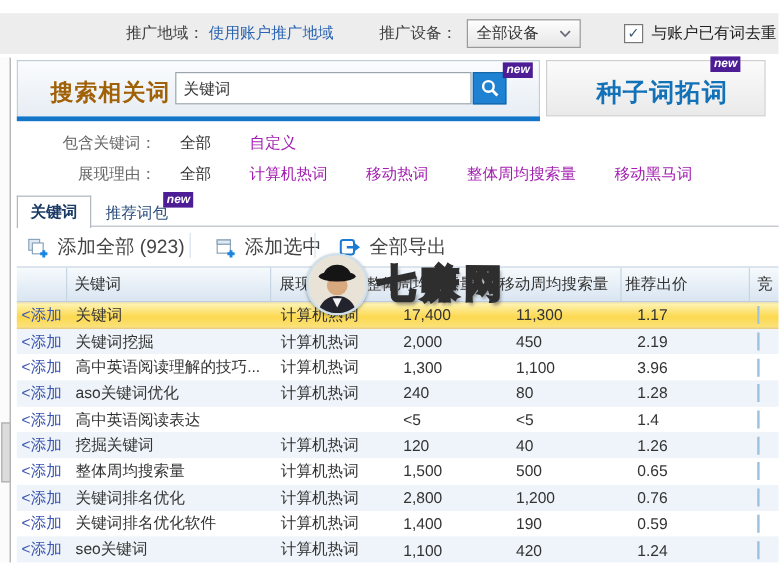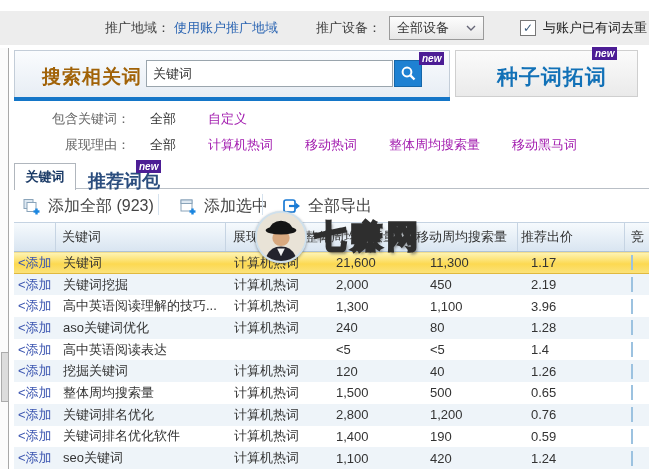--- a/index.html
+++ b/index.html
@@ -45,21 +45,21 @@
   .filter-label{position:absolute;left:10px;width:120px;text-align:right;font-size:13px;color:#666;}
   .filter-items{position:absolute;left:150px;display:flex;gap:32px;font-size:13px;}
   .f-selected{color:#333;cursor:pointer;}
   .f-link{color:#a21caf;cursor:pointer;}
 
   
   .rtab-bar{position:absolute;left:14px;top:163px;width:635px;height:26px;border-bottom:1px solid #b9bfc6;box-sizing:border-box;}
   .rtab-active{position:absolute;left:14px;top:163px;width:62px;height:27px;box-sizing:border-box;background:#fff;
                border:1px solid #b0b6bd;border-bottom:none;text-align:center;line-height:25px;
                font-weight:bold;color:#1a3a66;font-size:13px;z-index:2;cursor:pointer;}
-  .rtab-package{position:absolute;left:88px;top:169px;font-size:18px;font-weight:bold;color:#2b4d7e;cursor:pointer;}
+  .rtab-package{position:absolute;left:88px;top:169px;font-size:13px;font-weight:normal;color:#2b4d7e;cursor:pointer;}
 
   
   .tool-group{position:absolute;top:196px;display:flex;align-items:center;gap:7px;font-size:16px;color:#444;cursor:pointer;}
   .tg1{left:22px;} .tg2{left:178px;} .tg3{left:282px;}
   .tool-sep{position:absolute;top:194px;width:1px;height:21px;background:#d5e2ee;}
   .sep1{left:158px;} .sep2{left:262px;}
 
   
   .thead{position:absolute;left:14px;top:222px;width:635px;height:30px;box-sizing:border-box;display:flex;
          background:linear-gradient(#f6fafd,#d9e5f1);border-top:1px solid #c5d3e2;border-bottom:1px solid #aec2d6;
@@ -187,21 +187,21 @@
     <span class="h-mobile">移动周均搜索量</span>
     <span class="h-bid">推荐出价</span>
     <span class="h-comp">竞</span>
   </div>
 
   <div class="tbody" id="tbody">
     <div class="trow selected">
       <span class="c-add">&lt;添加</span>
       <span class="c-kw">关键词</span>
       <span class="c-reason">计算机热词，...</span>
-      <span class="c-pc">21,600</span>
+      <span class="c-pc">17,400</span>
       <span class="c-mobile">11,300</span>
       <span class="c-bid">1.17</span>
       <span class="c-comp"><i class="comp-bar"></i></span>
     </div>
 
     <div class="trow">
       <span class="c-add">&lt;添加</span>
       <span class="c-kw">关键词挖掘</span>
       <span class="c-reason">计算机热词，...</span>
       <span class="c-pc">2,000</span>

